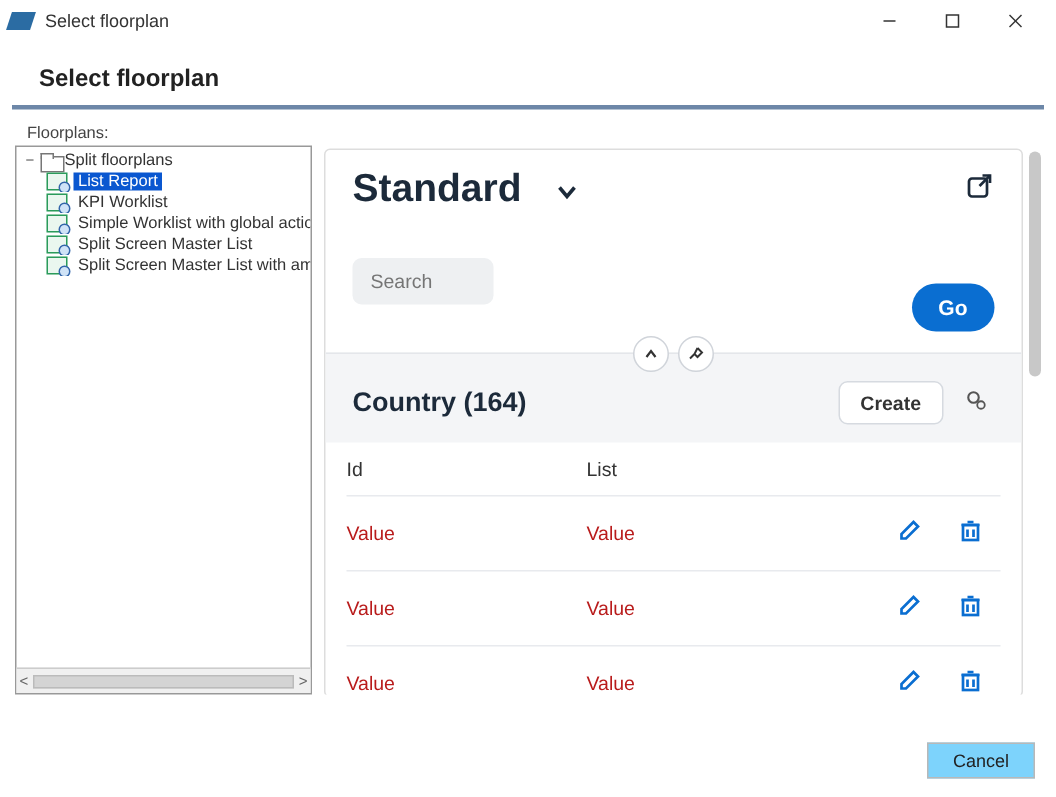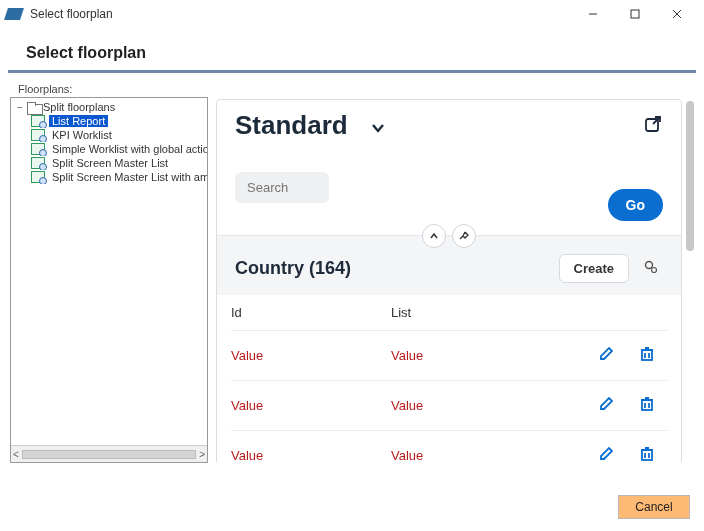--- a/index.html
+++ b/index.html
@@ -192,21 +192,21 @@
   .col-act svg { stroke:#0a6ed1; fill:none; }
   
   .footer {
     position:absolute; left:0; right:0; bottom:0;
     padding: 8px 14px 12px 0;
     display:flex; justify-content:flex-end; gap:10px;
     background:#fff;
   }
   .dlg-btn {
     min-width:72px; padding:4px 14px;
-    background:#fdba74; border:1px solid #b8b8b8;
+    background:#7dd3fc; border:1px solid #b8b8b8;
     font-size:12px; color:#222;
   }
 </style>
 </head>
 <body>
 
 <div class="titlebar">
   <div class="app-icon"></div>
   <div class="title">Select floorplan</div>
   <div class="win-btns">

